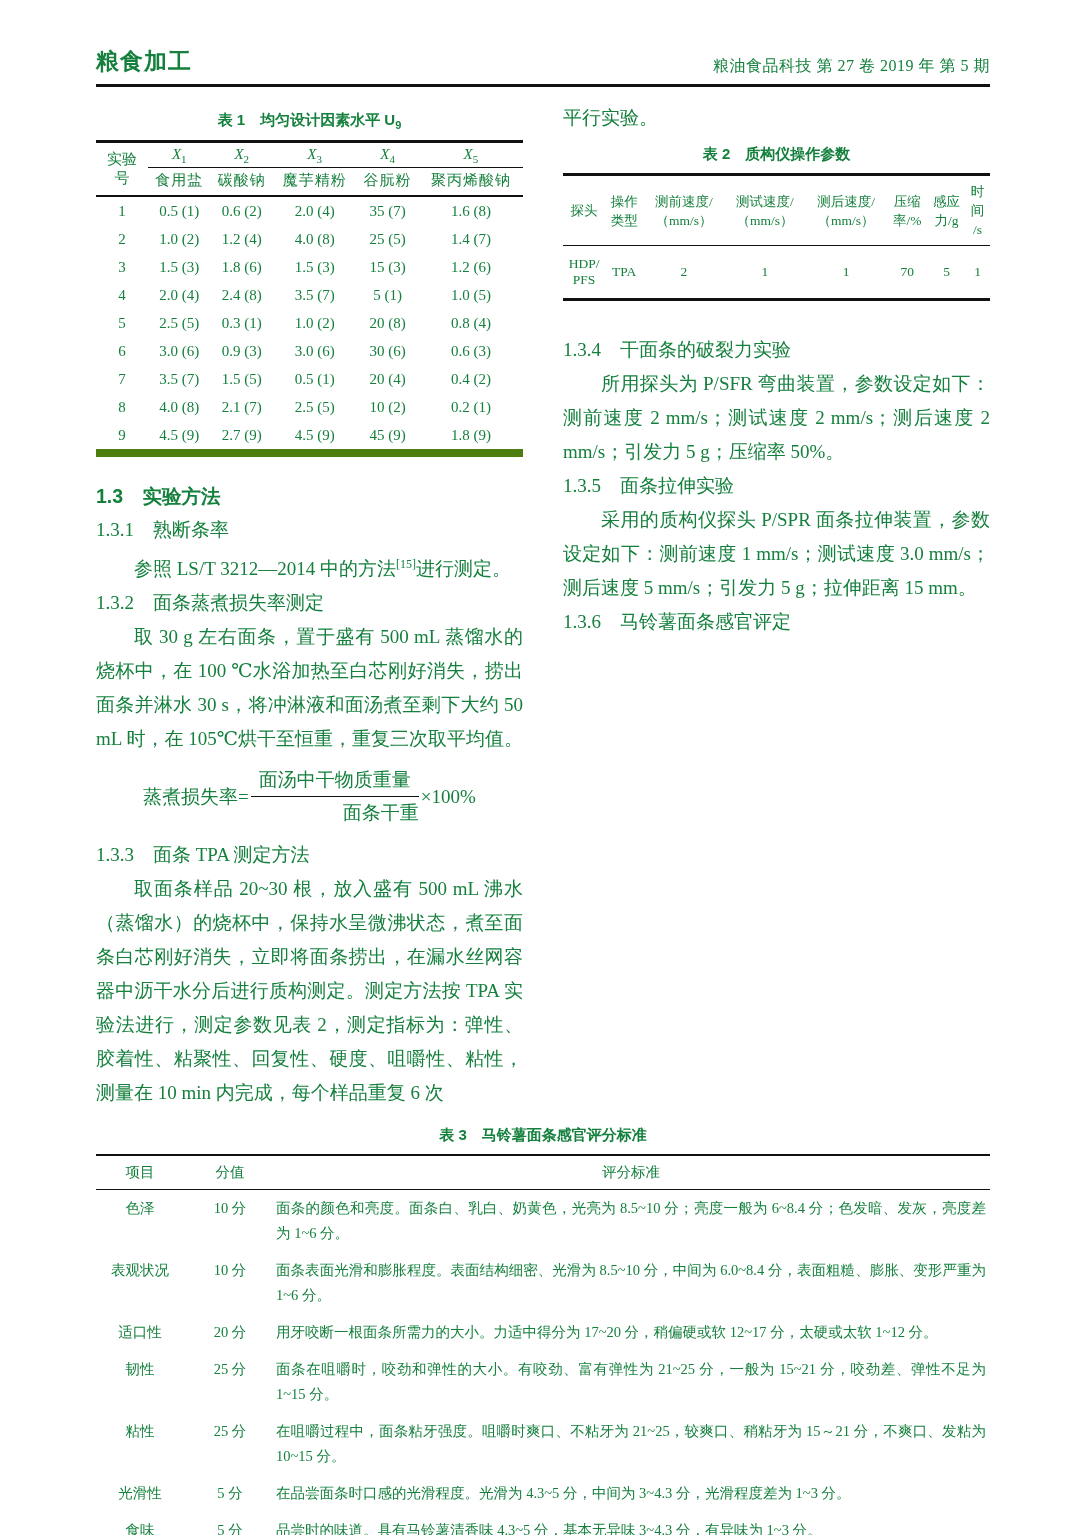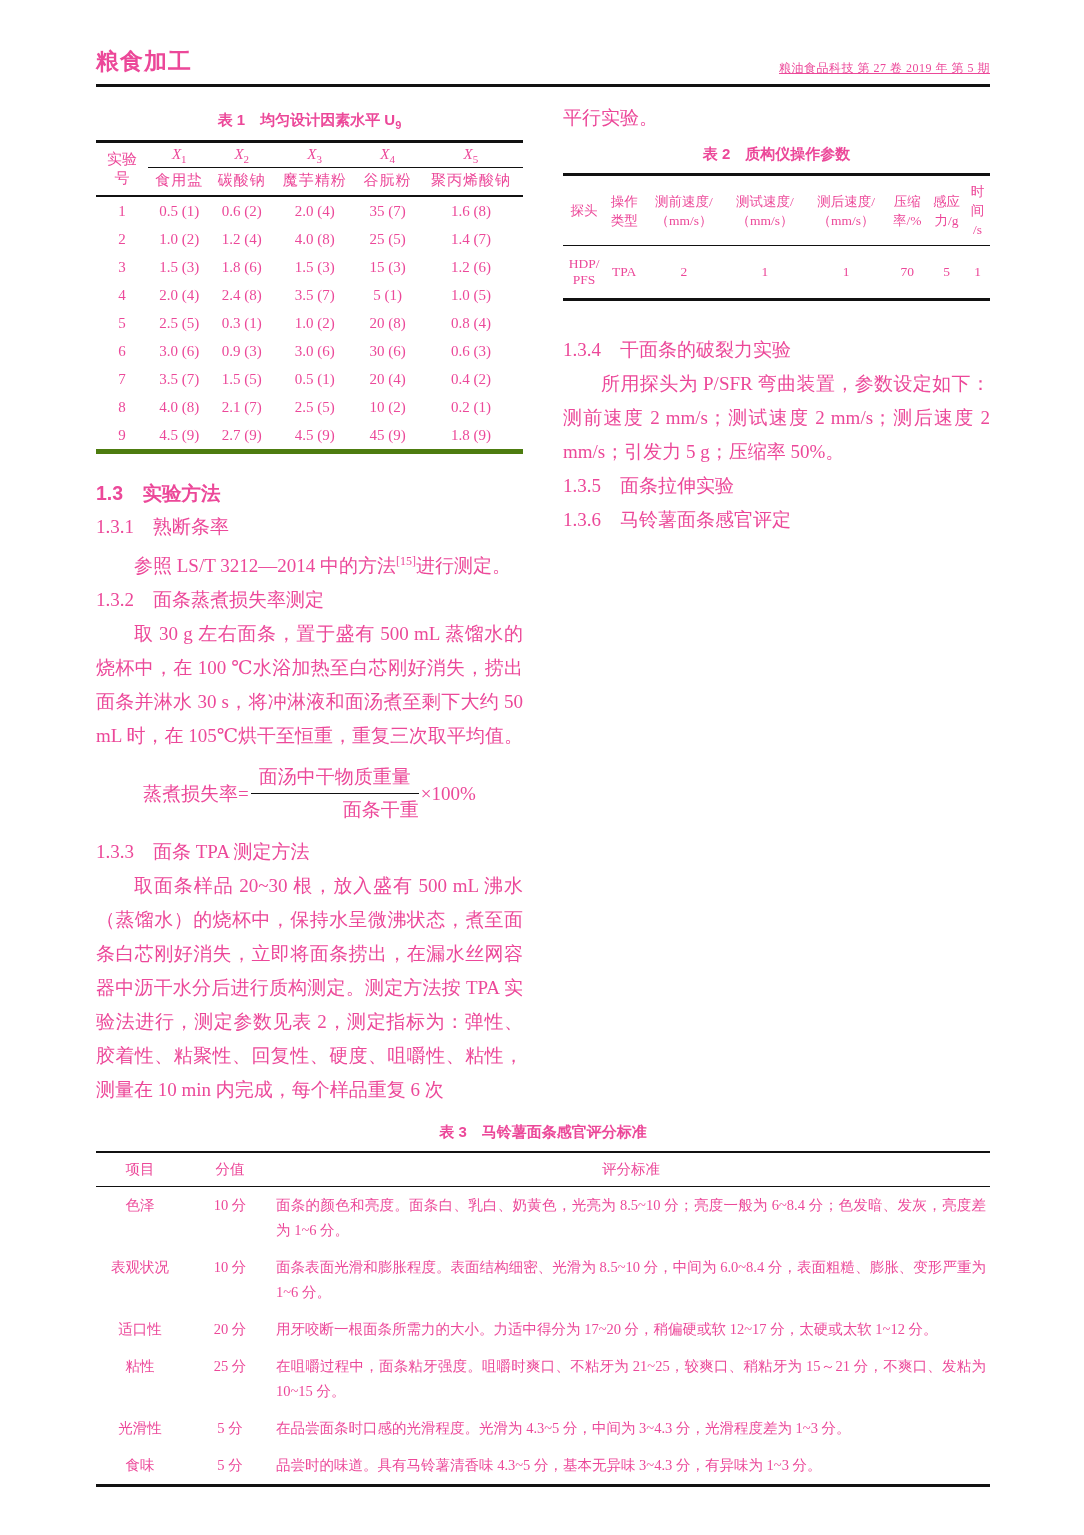--- a/index.html
+++ b/index.html
@@ -1,36 +1,36 @@
 <!DOCTYPE html>
 <html lang="zh"><head>
 <meta charset="utf-8">
 <style>
   html,body{margin:0;padding:0;background:#e8e8e8;}
   .sheet{
     position:relative;
     width:1084px;height:1535px;
     background:#ffffff;
-    color:#ec4899;
+    color:#15803d;
     font-family:"Liberation Serif","DejaVu Serif",serif;
     overflow:hidden;
     box-sizing:border-box;
     padding:46px 94px 0 96px;
   }
   
   .pg-header{
     display:flex;justify-content:space-between;align-items:flex-end;
     border-bottom:3px solid #111;
     padding-bottom:7px;
   }
   .pg-header .left{
     font-family:"Liberation Sans","DejaVu Sans",sans-serif;
     font-weight:bold;font-size:23px;letter-spacing:1px;
   }
-  .pg-header .right{font-size:12px;letter-spacing:0.5px;text-decoration:underline;}
+  .pg-header .right{font-size:16px;letter-spacing:0.5px;}
 
   
   .columns{display:flex;gap:40px;margin-top:14px;}
   .col{width:432px;}
 
   
   .para{
     font-size:19px;line-height:34px;margin:0;
     text-align:justify;text-indent:2em;
   }
@@ -50,21 +50,21 @@
     font-weight:bold;font-size:15px;
     margin:10px 0 9px;
   }
   .tbl-caption sub{font-size:11px;}
 
   
   table{border-collapse:collapse;width:100%;}
   th,td{font-weight:normal;text-align:center;}
 
   
-  .tbl1{border-top:3px solid #111;border-bottom:5px solid #4d7c0f;font-size:15px;}
+  .tbl1{border-top:3px solid #111;border-bottom:8px solid #4d7c0f;font-size:15px;}
   .tbl1 thead{border-bottom:2px solid #111;}
   .tbl1 .t1-col0{width:52px;line-height:19px;padding:4px 0;}
   .tbl1 .t1-col0 span{display:inline-block;width:2.2em;}
   .tbl1 .t1-x{padding:3px 0 2px;border-bottom:1.2px solid #111;}
   .tbl1 .t1-name{padding:3px 0 5px;letter-spacing:1px;}
   .tbl1 tbody td{padding:5.5px 0;}
   .var{font-style:italic;font-family:"Liberation Serif",serif;}
   sub{font-size:11px;}
 
   
@@ -287,20 +287,21 @@
               <td>5</td>
 
               <td>1</td>
             </tr>
         </tbody>
       </table>
 
       <h4 class="sec-head" style="margin-top:32px;">1.3.4　干面条的破裂力实验</h4>
       <p class="para">所用探头为 P/SFR 弯曲装置，参数设定如下：测前速度 2 mm/s；测试速度 2 mm/s；测后速度 2 mm/s；引发力 5 g；压缩率 50%。</p>
       <h4 class="sec-head">1.3.5　面条拉伸实验</h4>
+      <p class="para">采用的质构仪探头 P/SPR 面条拉伸装置，参数设定如下：测前速度 1 mm/s；测试速度 3.0 mm/s；测后速度 5 mm/s；引发力 5 g；拉伸距离 15 mm。</p>
       <h4 class="sec-head">1.3.6　马铃薯面条感官评定</h4>
     </div>
   </div>
 
   <div class="tbl3-wrap">
     <div class="tbl-caption">表 3　马铃薯面条感官评分标准</div>
     <table class="tbl3">
       <thead>
         <tr>
           <th class="c-item">项目</th>
@@ -321,20 +322,25 @@
             <td class="c-score">10 分</td>
             <td class="c-desc">面条表面光滑和膨胀程度。表面结构细密、光滑为 8.5~10 分，中间为 6.0~8.4 分，表面粗糙、膨胀、变形严重为 1~6 分。</td>
           </tr>
 
           <tr>
             <td class="c-item">适口性</td>
             <td class="c-score">20 分</td>
             <td class="c-desc">用牙咬断一根面条所需力的大小。力适中得分为 17~20 分，稍偏硬或软 12~17 分，太硬或太软 1~12 分。</td>
           </tr>
 
+          <tr>
+            <td class="c-item">韧性</td>
+            <td class="c-score">25 分</td>
+            <td class="c-desc">面条在咀嚼时，咬劲和弹性的大小。有咬劲、富有弹性为 21~25 分，一般为 15~21 分，咬劲差、弹性不足为 1~15 分。</td>
+          </tr>
 
           <tr>
             <td class="c-item">粘性</td>
             <td class="c-score">25 分</td>
             <td class="c-desc">在咀嚼过程中，面条粘牙强度。咀嚼时爽口、不粘牙为 21~25，较爽口、稍粘牙为 15～21 分，不爽口、发粘为 10~15 分。</td>
           </tr>
 
           <tr>
             <td class="c-item">光滑性</td>
             <td class="c-score">5 分</td>

